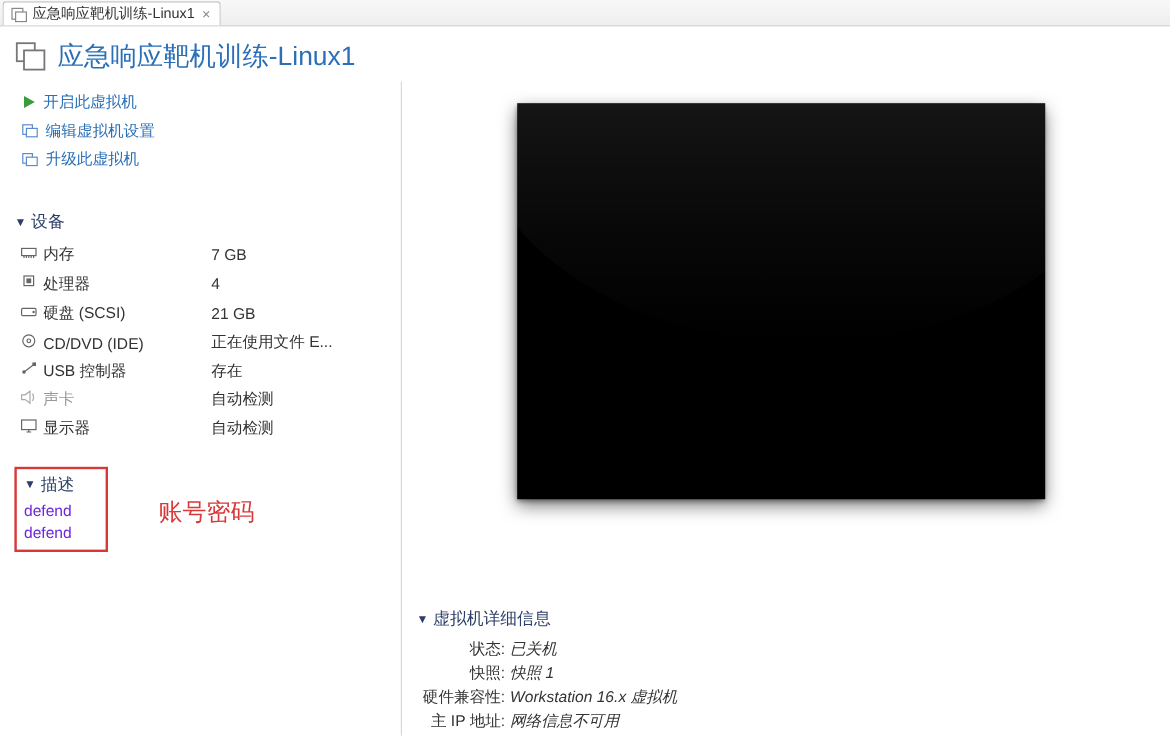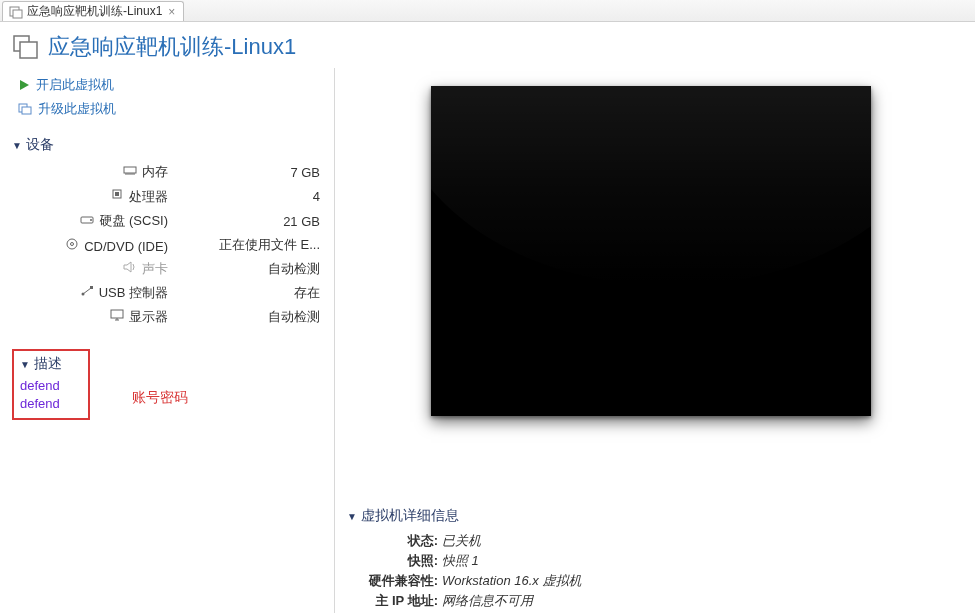--- a/index.html
+++ b/index.html
@@ -47,21 +47,21 @@
 .vm-big-icon svg { display: block; }
 .content {
   display: flex;
   height: calc(100% - 70px);
 }
 .side {
   width: 335px;
   border-right: 1px solid #d8d8d8;
   padding: 6px 10px 10px 12px;
 }
-.actions { margin-bottom: 14px; }
+.actions { margin-bottom: 30px; }
 .action-item {
   display: flex;
   align-items: center;
   gap: 6px;
   color: #2a6fb7;
   padding: 2px 0 4px 6px;
   cursor: pointer;
 }
 .section-head {
   display: flex;
@@ -74,21 +74,20 @@
 }
 .section-head .tri { color: #2c3e68; font-size: 10px; }
 .section-head.h-title { font-size: 14px; }
 .dev-table {
   width: 100%;
   border-collapse: collapse;
 }
 .dev-table td {
   padding: 3px 4px;
   vertical-align: middle;
-  text-align: right;
 }
 .dev-table td.label {
   width: 160px;
   color: #333;
 }
 .dev-table td.label .ic {
   display: inline-flex;
   width: 16px;
   justify-content: center;
   margin-right: 4px;
@@ -98,23 +97,23 @@
 .desc-box {
   border: 2px solid #d93838;
   padding: 4px 6px 6px 6px;
   width: 78px;
 }
 .desc-box .section-head { color: #2c3e68; margin-bottom: 4px; font-size: 14px;}
 .desc-text { color: #6d28d9; line-height: 1.35; }
 .cred-label {
   position: absolute;
   left: 120px;
-  top: 40px;
+  top: 24px;
   color: #d93838;
-  font-size: 14px;
+  font-size: 20px;
 }
 .main {
   flex: 1;
   position: relative;
   padding: 10px 10px 10px 2px;
 }
 .screen-wrap {
   display: flex;
   justify-content: center;
   padding-top: 8px;
@@ -144,23 +143,22 @@
 }
 .details .section-head { font-size: 14px; }
 .detail-row {
   display: flex;
   padding: 1px 0;
   font-size: 13px;
 }
 .detail-row .k {
   width: 78px;
   text-align: right;
-  font-weight: 700;
+  font-weight: 400;
   padding-right: 4px;
-  margin-left: 17px;
 }
 .detail-row .v { color: #333; font-style: italic; }
 .ic svg { display: block; }
 .vm-smicon svg { display: block; }
 </style>
 </head>
 <body>
 
 <div class="tab-bar">
   <div class="tab">
@@ -196,20 +194,29 @@
         </span>
         <span>开启此虚拟机</span>
       </div>
       <div class="action-item">
         <span class="ic">
           <svg width="14" height="12" viewBox="0 0 14 12">
               <rect x="1" y="1" width="8" height="8" fill="none" stroke="#5c8cc9"></rect>
               <rect x="4" y="4" width="9" height="7" fill="#fff" stroke="#5c8cc9"></rect>
             </svg>
         </span>
+        <span>编辑虚拟机设置</span>
+      </div>
+      <div class="action-item">
+        <span class="ic">
+          <svg width="14" height="12" viewBox="0 0 14 12">
+              <rect x="1" y="1" width="8" height="8" fill="none" stroke="#5c8cc9"></rect>
+              <rect x="4" y="4" width="9" height="7" fill="#fff" stroke="#5c8cc9"></rect>
+            </svg>
+        </span>
         <span>升级此虚拟机</span>
       </div>
     </div>
 
     <div class="section-head h-title">
       <span class="tri">▼</span>
       <span>设备</span>
     </div>
     <table class="dev-table">
       <tbody>
@@ -247,37 +254,37 @@
       <tr>
         <td class="label"><span class="ic">
                 <svg width="14" height="14" viewBox="0 0 14 14">
                   <circle cx="7" cy="7" r="5" fill="none" stroke="#666"></circle>
                   <circle cx="7" cy="7" r="1.5" fill="none" stroke="#666"></circle>
                 </svg>
               </span><span>CD/DVD (IDE)</span></td>
         <td>正在使用文件 E...</td>
       </tr>
       <tr>
+        <td class="label"><span class="ic">
+                <svg width="14" height="12" viewBox="0 0 14 12">
+                  <circle cx="3" cy="9" r="1.5" fill="#666"></circle>
+                  <line x1="3" y1="9" x2="11" y2="3" stroke="#666"></line>
+                  <rect x="10" y="1" width="3" height="3" fill="#666"></rect>
+                </svg>
+              </span><span>USB 控制器</span></td>
+        <td>存在</td>
+      </tr>
+      <tr>
         <td class="label"><span class="ic" style="color:#aaa">
                 <svg width="14" height="12" viewBox="0 0 14 12">
                   <polygon points="1,4 4,4 8,1 8,11 4,8 1,8" fill="none" stroke="currentColor"></polygon>
                   <path d="M10 3 Q12 6 10 9" fill="none" stroke="currentColor"></path>
                 </svg>
               </span><span style="color:#999">声卡</span></td>
         <td>自动检测</td>
-      </tr>
-      <tr>
-        <td class="label"><span class="ic">
-                <svg width="14" height="12" viewBox="0 0 14 12">
-                  <circle cx="3" cy="9" r="1.5" fill="#666"></circle>
-                  <line x1="3" y1="9" x2="11" y2="3" stroke="#666"></line>
-                  <rect x="10" y="1" width="3" height="3" fill="#666"></rect>
-                </svg>
-              </span><span>USB 控制器</span></td>
-        <td>存在</td>
       </tr>
       <tr>
         <td class="label"><span class="ic">
                 <svg width="14" height="12" viewBox="0 0 14 12">
                   <rect x="1" y="1" width="12" height="8" fill="none" stroke="#666"></rect>
                   <line x1="5" y1="11" x2="9" y2="11" stroke="#666"></line>
                   <line x1="7" y1="9" x2="7" y2="11" stroke="#666"></line>
                 </svg>
               </span><span>显示器</span></td>
         <td>自动检测</td>

